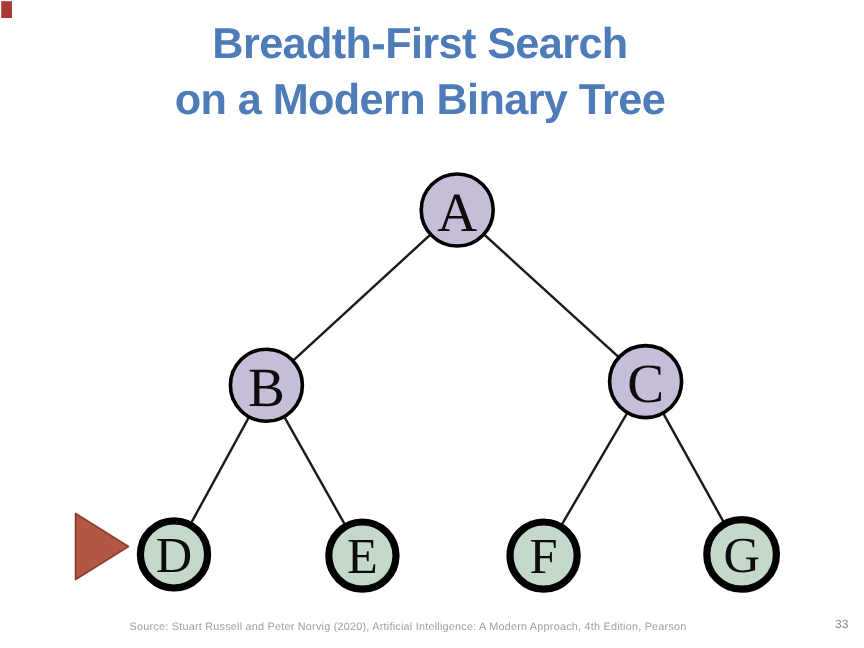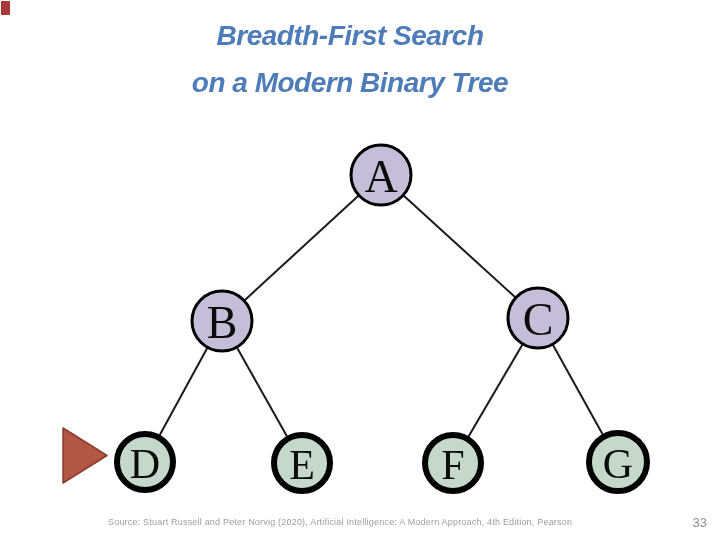--- a/index.html
+++ b/index.html
@@ -22,24 +22,23 @@
     width: 9px;
     height: 14px;
   }
   #title {
     position: absolute;
     left: 0;
     top: 12px;
     width: 700px;
     text-align: center;
     font-weight: bold;
-    font-size: 28px;
+    font-size: 36px;
     line-height: 47px;
     letter-spacing: -0.5px;
-    font-style: italic;
   }
   #tree-svg {
     position: absolute;
     left: 0;
     top: 0;
     width: 720px;
     height: 540px;
   }
   .node-label {
     font-family: "Liberation Serif", serif;
@@ -51,21 +50,21 @@
     top: 517px;
     font-size: 9px;
     color: #9e9e9e;
     letter-spacing: 0.2px;
     text-align: right;
   }
   #page-number {
     position: absolute;
     right: 13px;
     top: 515px;
-    font-size: 13px;
+    font-size: 10px;
     color: #8c8c8c;
   }
 </style>
 </head>
 <body>
 
 <div id="slide">
 
   <div id="corner-mark" style="background: rgb(168, 59, 53);"></div>
 

